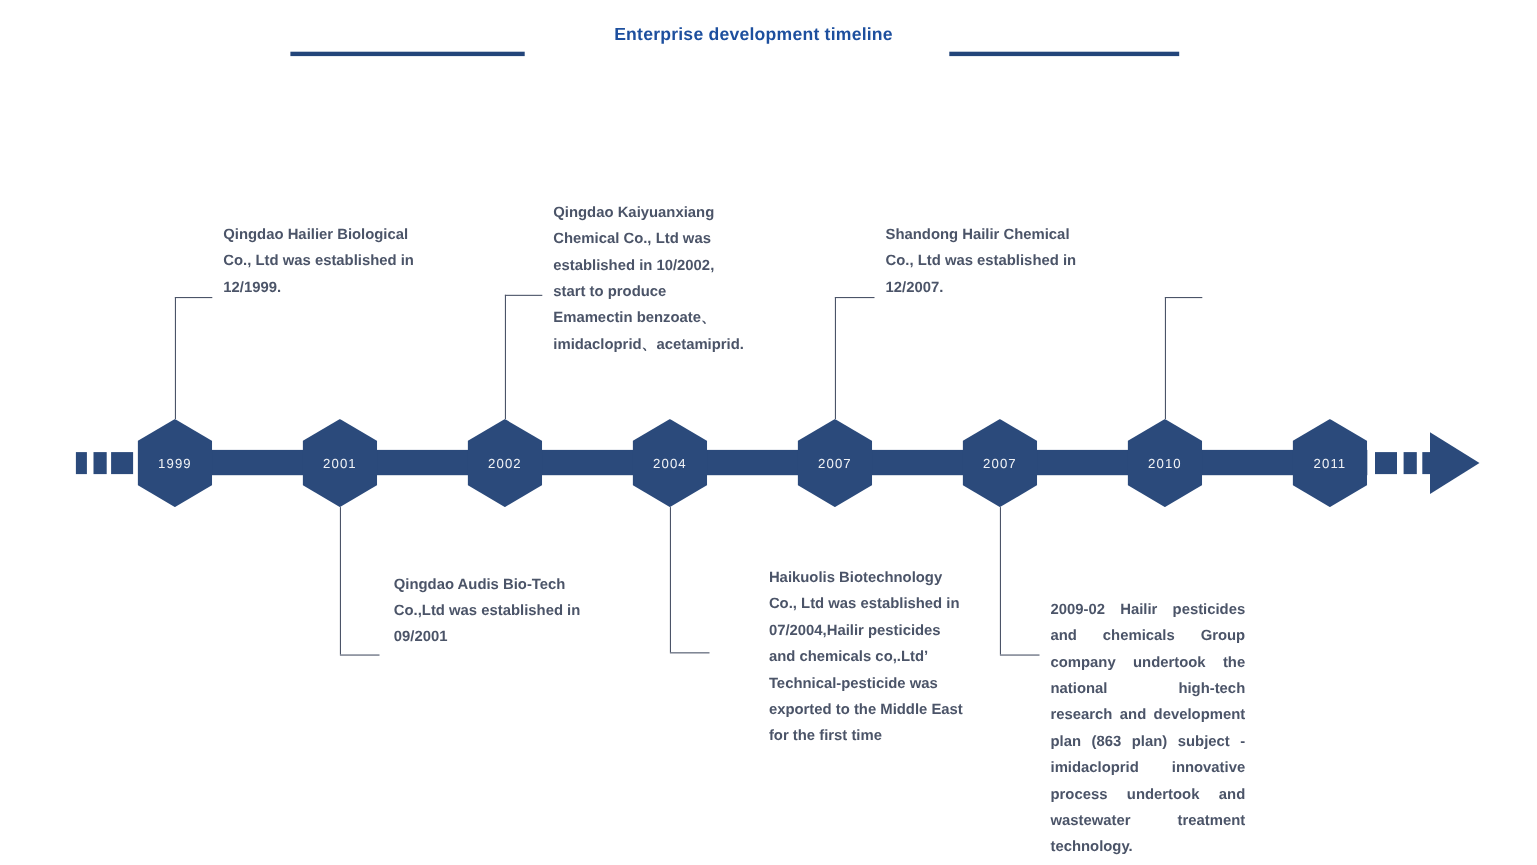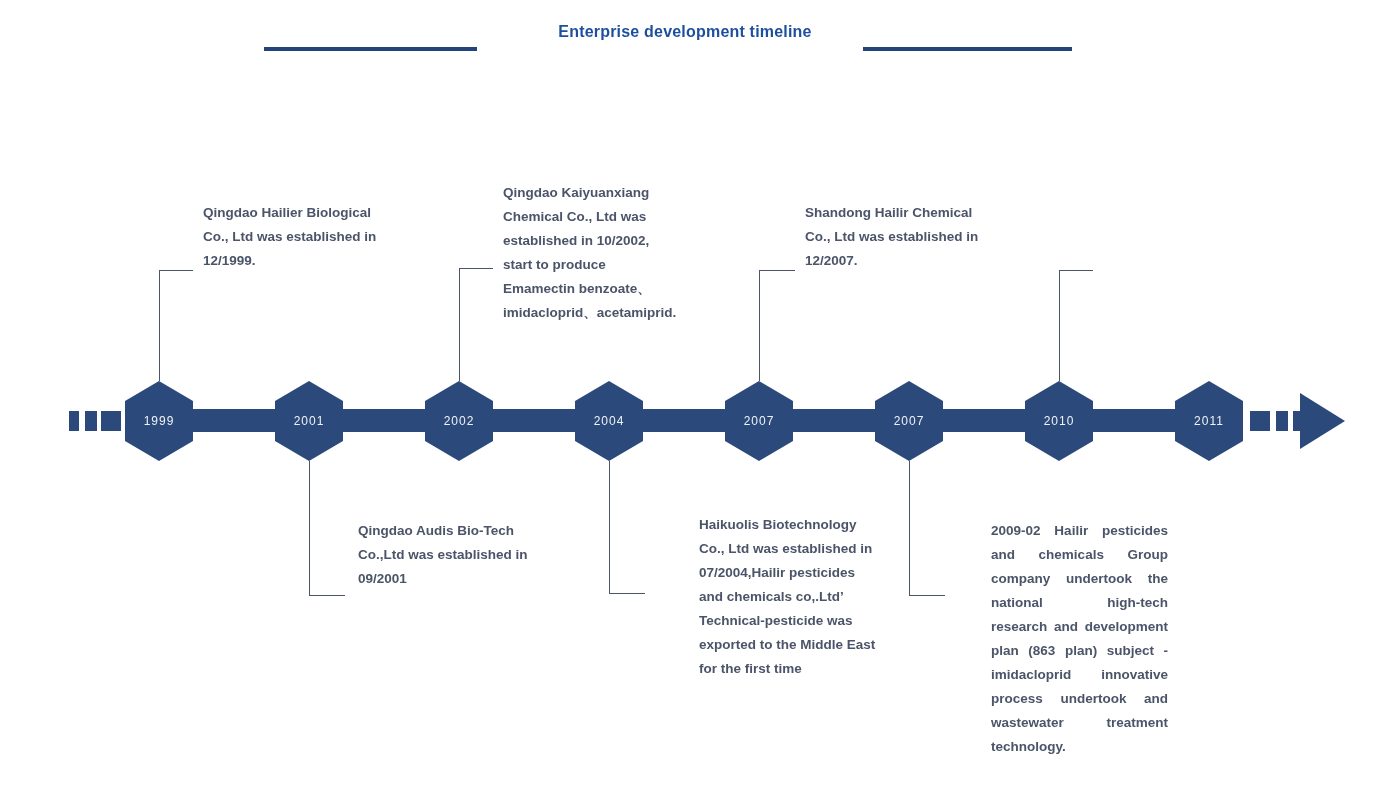--- a/index.html
+++ b/index.html
@@ -132,21 +132,21 @@
     </div>
   <div class="callout" style="left:655px;top:513px;margin-left:44px;">
       <div class="tl-line">Haikuolis Biotechnology</div>
       <div class="tl-line">Co., Ltd was established in</div>
       <div class="tl-line">07/2004,Hailir pesticides</div>
       <div class="tl-line">and chemicals co,.Ltd’</div>
       <div class="tl-line">Technical-pesticide was</div>
       <div class="tl-line">exported to the Middle East</div>
       <div class="tl-line">for the first time</div>
     </div>
-  <div class="callout justified" style="left:955px;top:519px;margin-left:36px;">
+  <div class="callout justified" style="left:955px;top:542px;">
       <div class="tl-line">2009-02 Hailir pesticides</div>
       <div class="tl-line">and chemicals Group</div>
       <div class="tl-line">company undertook the</div>
       <div class="tl-line">national high-tech</div>
       <div class="tl-line">research and development</div>
       <div class="tl-line">plan (863 plan) subject -</div>
       <div class="tl-line">imidacloprid innovative</div>
       <div class="tl-line">process undertook and</div>
       <div class="tl-line">wastewater treatment</div>
       <div class="tl-line">technology.</div>

